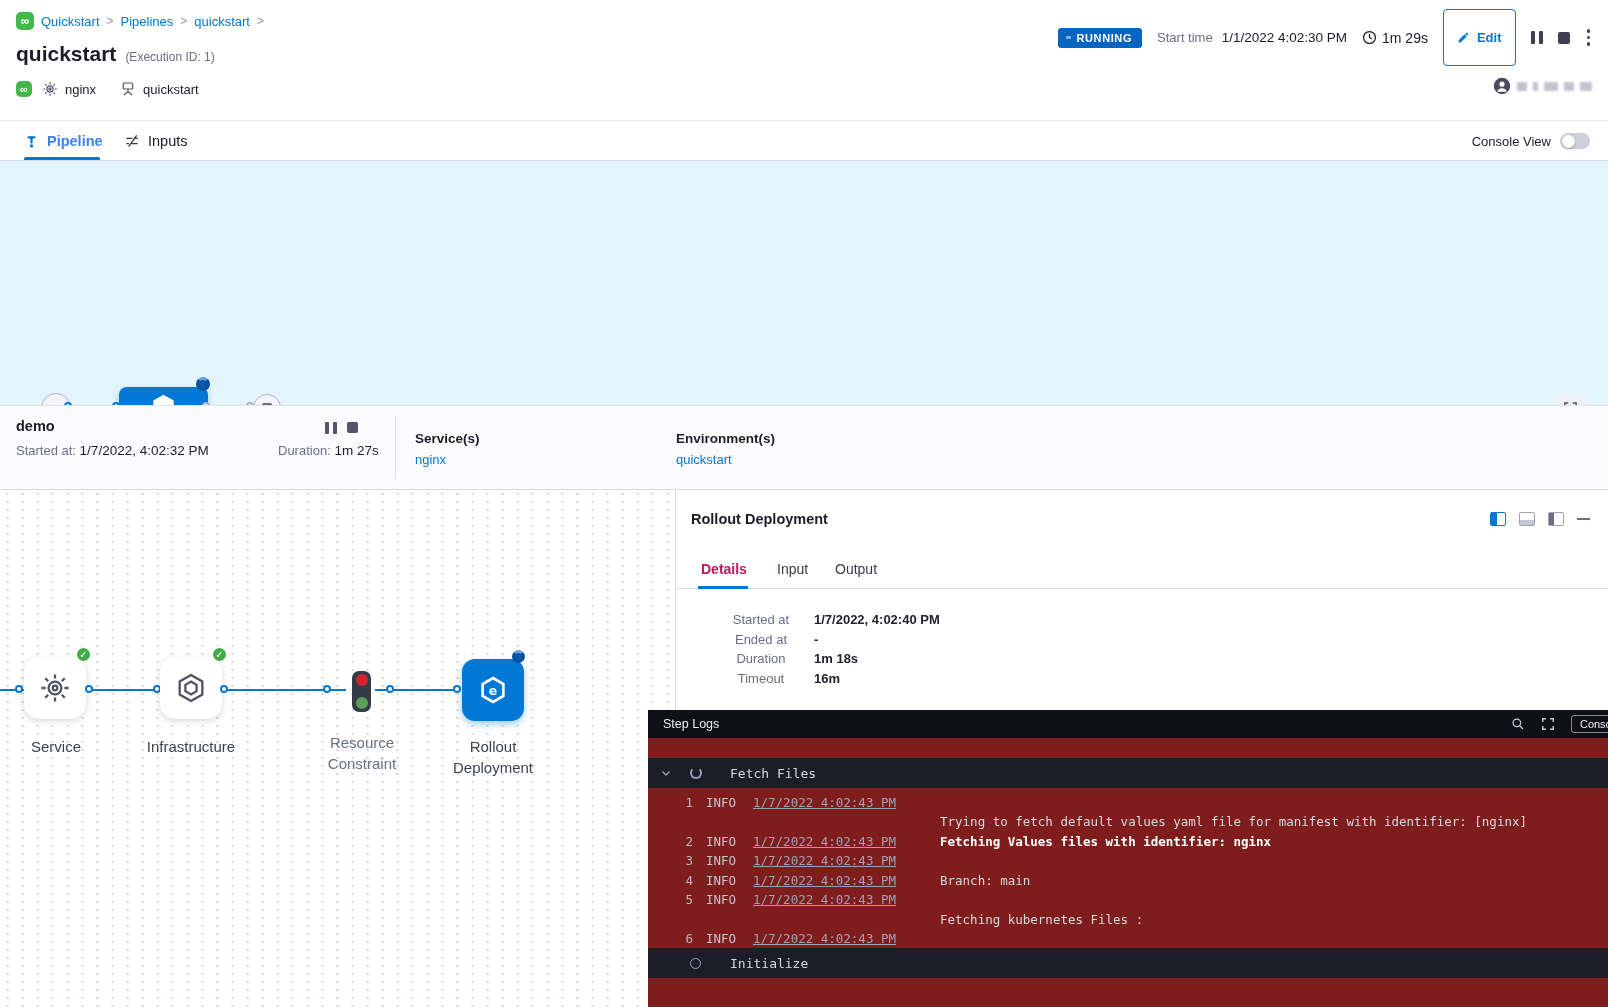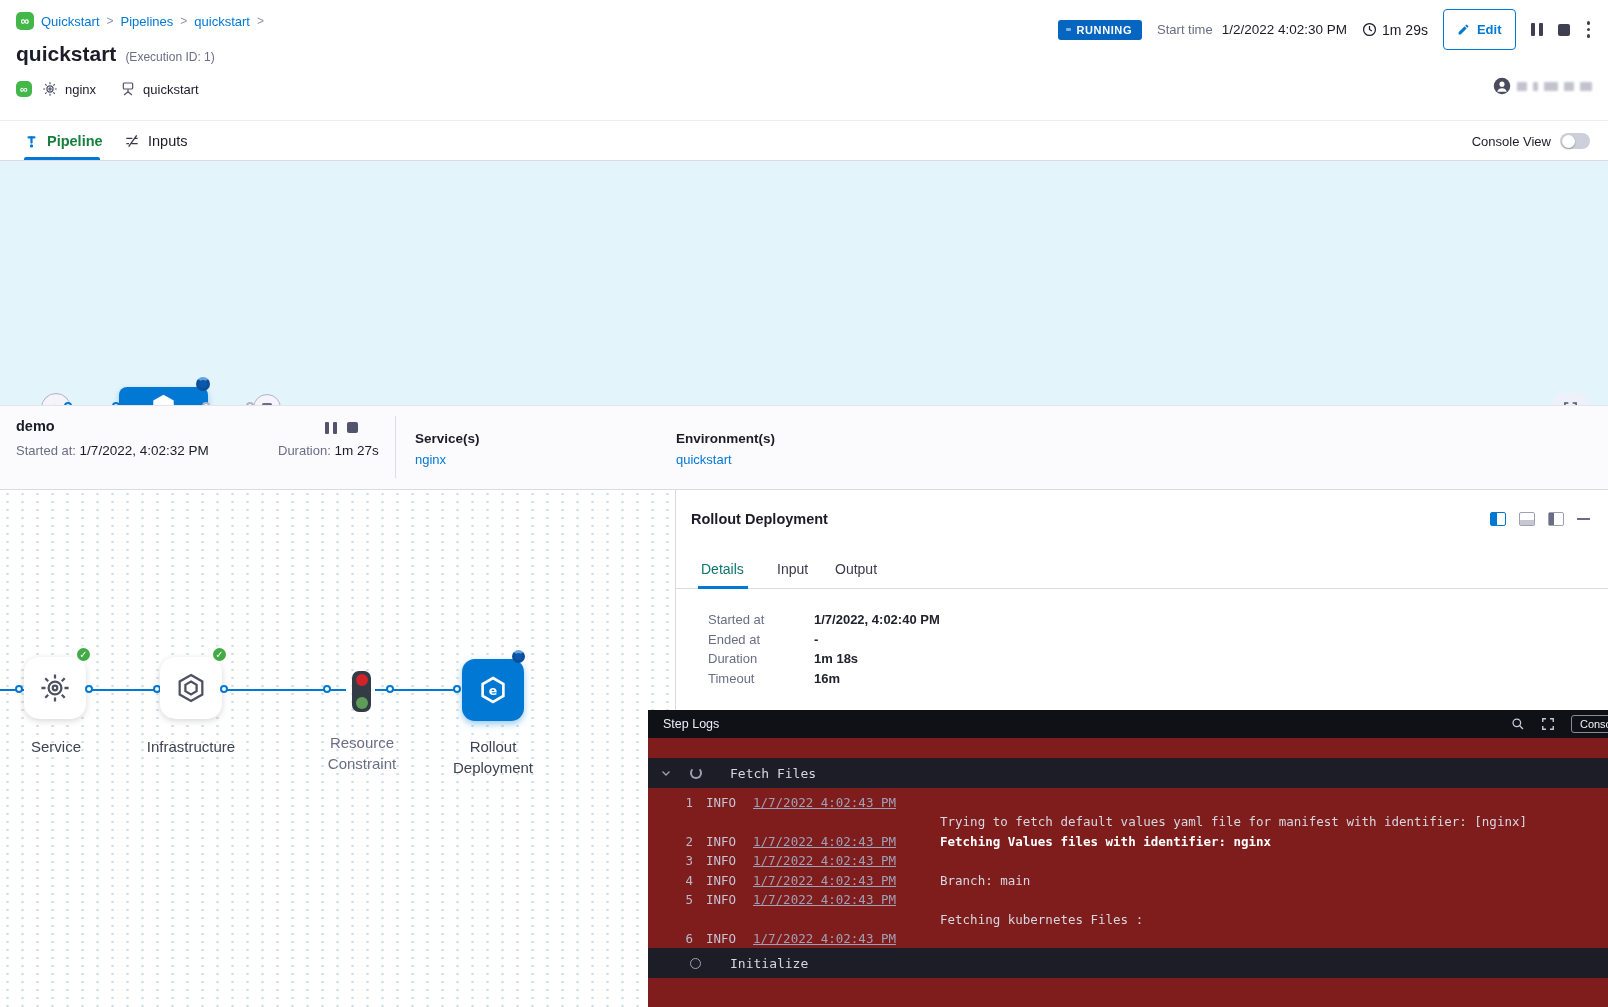--- a/index.html
+++ b/index.html
@@ -16,40 +16,40 @@
   .proj-ico { width:18px; height:18px; border-radius:5px; background:#44b74b; color:#fff;
               display:flex; align-items:center; justify-content:center; font-size:12px; font-weight:bold; }
   .hdr-right { right:16px; top:9px; display:flex; align-items:center; gap:15px; }
   .badge { background:#0565c0; color:#fff; font-size:11px; font-weight:bold; letter-spacing:.6px;
            border-radius:3px; padding:4px 10px 4px 8px; display:flex; align-items:center; gap:6px; }
   .badge-dot { width:5px; height:3px; background:#7fb2e2; border-radius:1px; display:inline-block; }
   .startlbl { color:#6b6d85; font-size:13px; }
   .startval { color:#1c1c28; font-size:13.5px; }
   .elapsed { display:flex; align-items:center; gap:5px; font-size:14px; color:#1c1c28; }
   .editbtn { border:1.5px solid #0278d5; border-radius:4px; background:#fff; color:#0278d5;
-             font-weight:bold; font-size:13px; padding:12px 13px; display:flex; align-items:center; gap:7px; cursor:pointer; }
+             font-weight:bold; font-size:13px; padding:20px 13px; display:flex; align-items:center; gap:7px; cursor:pointer; }
   .icobtn { display:flex; align-items:center; gap:4px; cursor:pointer; }
   .pbar { width:4px; height:13px; background:#3e3f51; border-radius:1px; }
   .stopsq { width:12px; height:12px; background:#3e3f51; border-radius:2px; }
   .kebab { display:flex; flex-direction:column; gap:3px; cursor:pointer; padding:2px; }
   .kdot { width:3.5px; height:3.5px; border-radius:50%; background:#3e3f51; }
   .titlerow { left:16px; top:42px; display:flex; align-items:baseline; gap:9px; }
   .ptitle { font-size:21px; font-weight:bold; }
   .execid { font-size:12px; color:#6b6d85; }
   .tagrow { left:16px; top:81px; display:flex; align-items:center; gap:10px; font-size:13px; }
   .tag { display:flex; align-items:center; gap:7px; margin-right:14px; }
   .avrow { right:16px; top:77px; display:flex; align-items:center; gap:6px; }
   .redact { height:9px; background:#c2c3cf; border-radius:1px; filter:blur(1px); }
 
   
   #tabbar { left:0; top:120px; width:1608px; height:41px; background:#fff;
             border-top:1px solid #ebecf2; border-bottom:1px solid #d9dae5; }
   .vtab { position:absolute; top:0; height:40px; display:flex; align-items:center; gap:8px;
           font-size:14.5px; cursor:pointer; }
-  .vtab.active { color:#15803d; font-weight:bold; }
+  .vtab.active { color:#3b82f6; font-weight:bold; }
   .vtab-underline { position:absolute; left:24px; bottom:0; width:76px; height:3px; background:#0278d5; border-radius:2px 2px 0 0; }
   .consolerow { position:absolute; right:18px; top:0; height:40px; display:flex; align-items:center; gap:9px; font-size:13px; }
   .toggle { width:30px; height:16px; border-radius:9px; background:#cdcfda; position:relative; cursor:pointer; }
   .toggle .knob { position:absolute; left:2px; top:1.5px; width:13px; height:13px; background:#fff; border-radius:50%;
                   box-shadow:0 1px 2px rgba(0,0,0,.3); }
 
   
   #pgraph { left:0; top:161px; width:1608px; height:244px; background:#e4f4fb; }
   .circlenode { position:absolute; border-radius:50%; background:#f4f4fa; border:1.5px solid #b0b1cc;
                 display:flex; align-items:center; justify-content:center; cursor:pointer; }
@@ -100,24 +100,24 @@
   .sp-title { left:15px; top:21px; font-size:14.5px; font-weight:bold; }
   .layouticons { right:18px; top:22px; display:flex; align-items:center; gap:13px; }
   .lic { width:16px; height:14px; border:1.5px solid #9fa0b5; border-radius:2px; position:relative; cursor:pointer; }
   .lic.active { border-color:#0278d5; }
   .lic.active::after { content:""; position:absolute; left:0; top:0; bottom:0; width:6px; background:#0278d5; }
   .lic.bottom::after { content:""; position:absolute; left:0; right:0; bottom:0; height:5px; background:#c6c7d2; }
   .lic.left::after { content:""; position:absolute; left:0; top:0; bottom:0; width:5px; background:#6b6d85; }
   .minic { width:13px; height:2.5px; background:#6b6d85; cursor:pointer; }
   .sp-tabs { position:absolute; left:0; top:60px; width:100%; height:39px; border-bottom:1px solid #d9dae5; }
   .sptab { position:absolute; top:0; height:38px; display:flex; align-items:center; font-size:14px; color:#3a3a4a; cursor:pointer; }
-  .sptab.active { font-weight:normal; color:#0f766e; }
+  .sptab.active { font-weight:bold; color:#be185d; }
   .sp-underline { position:absolute; left:22px; bottom:-1px; width:50px; height:3px; background:#0278d5; }
   .drow { position:absolute; left:32px; font-size:13px; }
-  .dlabel { display:inline-block; width:106px; color:#6b6d85; }
+  .dlabel { display:inline-block; width:106px; color:#6b6d85;text-align:center; }
   .dval { font-weight:bold; color:#22222e; }
 
   
   #logs { left:648px; top:710px; width:1020px; height:297px; background:#7f1d1d; color:#d6d7e0; }
   #logs-hdr { position:absolute; left:0; top:0; width:100%; height:28px; background:#101017;
               display:flex; align-items:center; }
   .lh-title { margin-left:15px; font-size:12.5px; color:#eceef5; }
   .lh-right { position:absolute; right:12px; display:flex; align-items:center; gap:16px; }
   .cvbtn { border:1px solid #8a8b9a; border-radius:3px; color:#f2f2f6; font-size:11px; padding:2px 8px; cursor:pointer; }
   .secrow { position:absolute; left:0; width:100%; height:30px; background:#1d1d27; display:flex; align-items:center;
@@ -153,21 +153,21 @@
       <span class="crumb">quickstart</span>
       <span class="crumbsep">&gt;</span>
     </div>
 
     <div class="hdr-right abs">
       <span class="badge">
           <span class="badge-dot"></span>
           <span>RUNNING</span>
         </span>
       <span class="startlbl">Start time</span>
-      <span class="startval" style="margin-left:-6px">1/2/2022 4:02:30 PM</span>
+      <span class="startval" style="margin-left:-6px">1/1/2022 4:02:30 PM</span>
       <span class="elapsed">
         <svg width="15" height="15" viewBox="0 0 24 24">
             <circle cx="12" cy="12" r="9.5" fill="none" stroke="#1c1c28" stroke-width="2"></circle>
             <path d="M12 6.5V12l3.8 2.4" fill="none" stroke="#1c1c28" stroke-width="2"></path>
           </svg>
         <span>1m 29s</span>
       </span>
       <button class="editbtn">
         <svg width="13" height="13" viewBox="0 0 24 24">
             <path d="M3 17.25V21h3.75L17.8 9.94l-3.75-3.75L3 17.25zM20.7 7.04a1 1 0 0 0 0-1.41l-2.34-2.34a1 1 0 0 0-1.41 0l-1.83 1.83 3.75 3.75 1.83-1.83z" fill="#0278d5"></path>

